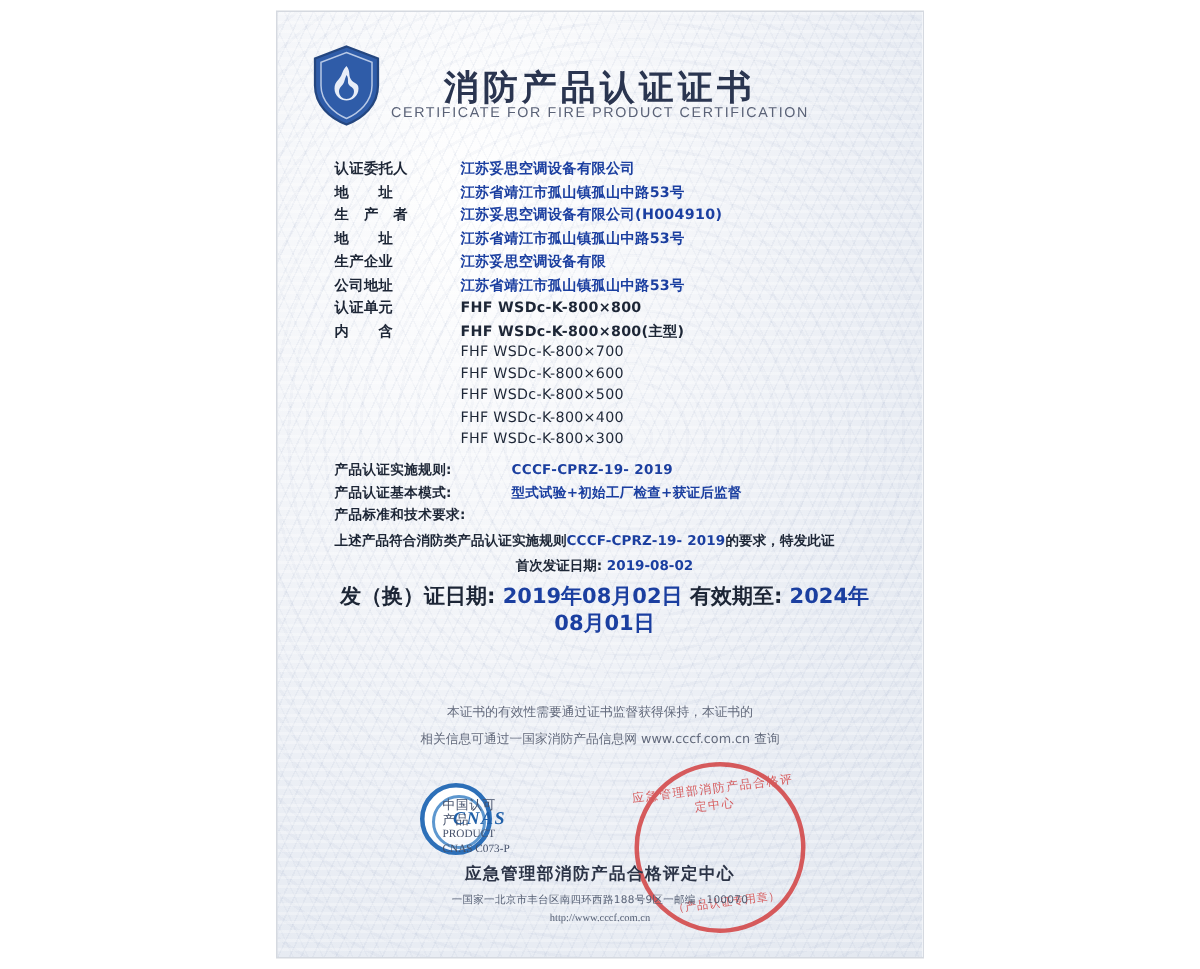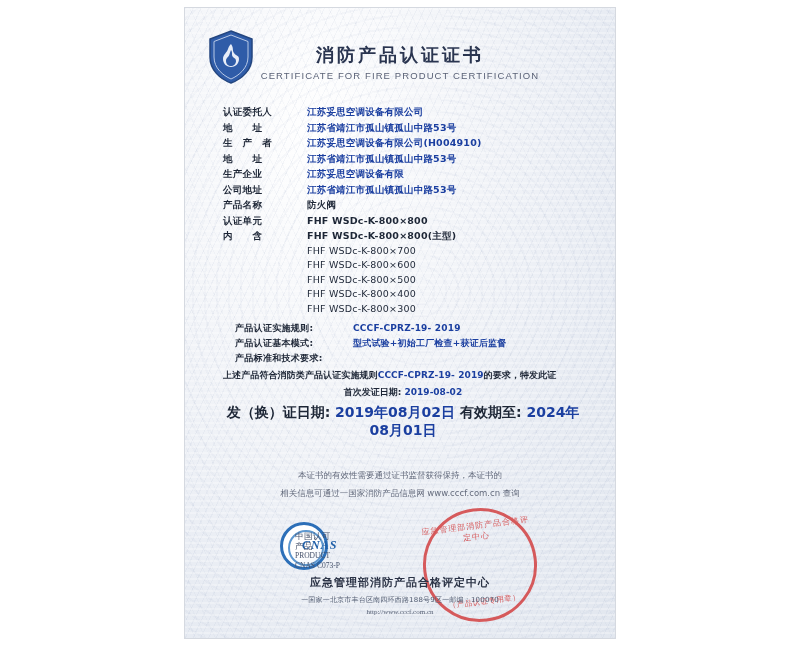--- a/index.html
+++ b/index.html
@@ -66,21 +66,21 @@
     height: 54px;
   }
 
   
   .title-zh {
     position: absolute;
     left: 0; right: 0;
     top: 35px;
     text-align: center;
     font-family: "DejaVu Sans", sans-serif;
-    font-size: 18px;
+    font-size: 23px;
     font-weight: bold;
     letter-spacing: 3px;
     color: #2a3550;
   }
   .title-en {
     position: absolute;
     left: 0; right: 0;
     top: 62px;
     text-align: center;
     font-family: Liberation Sans, sans-serif;
@@ -137,21 +137,21 @@
     margin-left: 84px;
     min-height: 14.5px;
     letter-spacing: 0.2px;
   }
 
   
   .rules {
     margin-top: 5px;
   }
   .rules .row { min-height: 15px; }
-  .rules .lbl { width: 118px; font-size: 9px; margin-left: 12px; }
+  .rules .lbl { width: 118px; font-size: 9px; }
   .rules .val { font-size: 9px; }
 
   .statement {
     margin-top: 2px;
     font-family: "DejaVu Sans", sans-serif;
     font-size: 9px;
     font-weight: bold;
     color: #1d2636;
     letter-spacing: 0.1px;
   }
@@ -349,24 +349,20 @@
           <div class="lbl">地　　址</div>
           <div class="val blue-b">江苏省靖江市孤山镇孤山中路53号</div>
         </div>
         <div class="row">
           <div class="lbl">生产企业</div>
           <div class="val blue-b">江苏妥思空调设备有限</div>
         </div>
         <div class="row">
           <div class="lbl">公司地址</div>
           <div class="val blue-b">江苏省靖江市孤山镇孤山中路53号</div>
-        </div>
-        <div class="row">
-          <div class="lbl">产品名称</div>
-          <div class="val dark">防火阀</div>
         </div>
         <div class="row">
           <div class="lbl">认证单元</div>
           <div class="val dark">FHF WSDc-K-800×800</div>
         </div>
 
         <div class="row tight">
           <div class="lbl">内　　含</div>
           <div class="val dark">FHF WSDc-K-800×800(主型)</div>
         </div>

